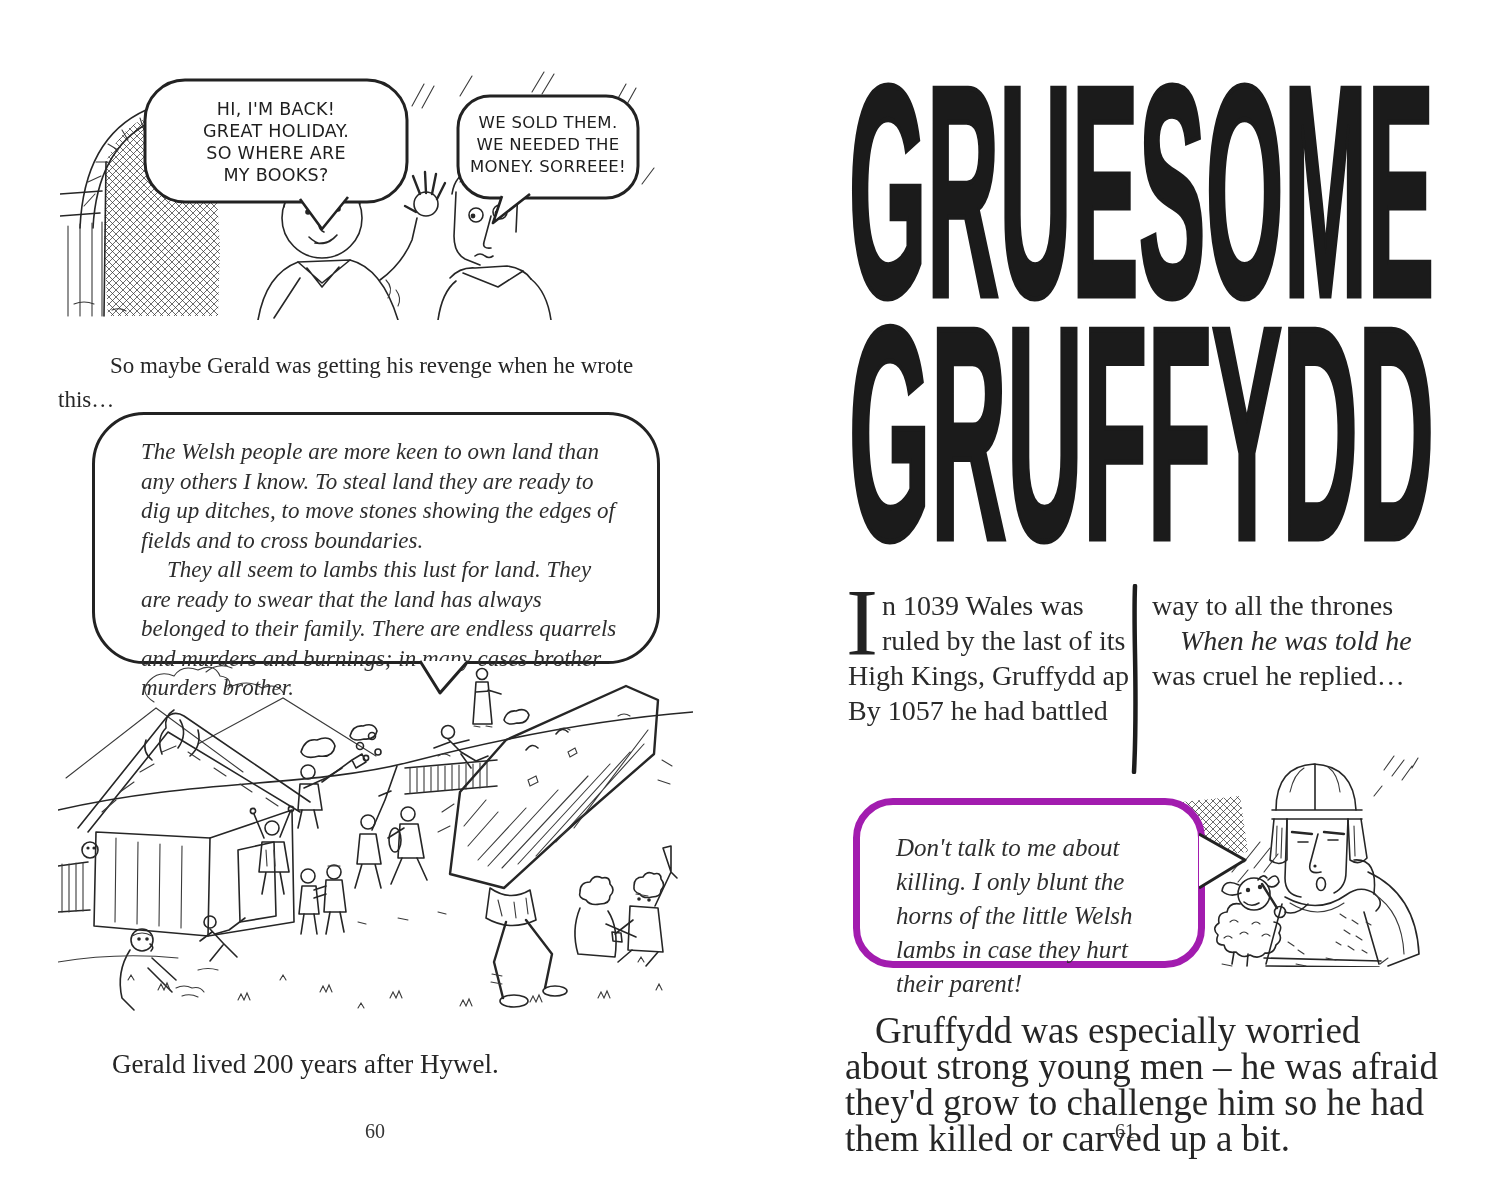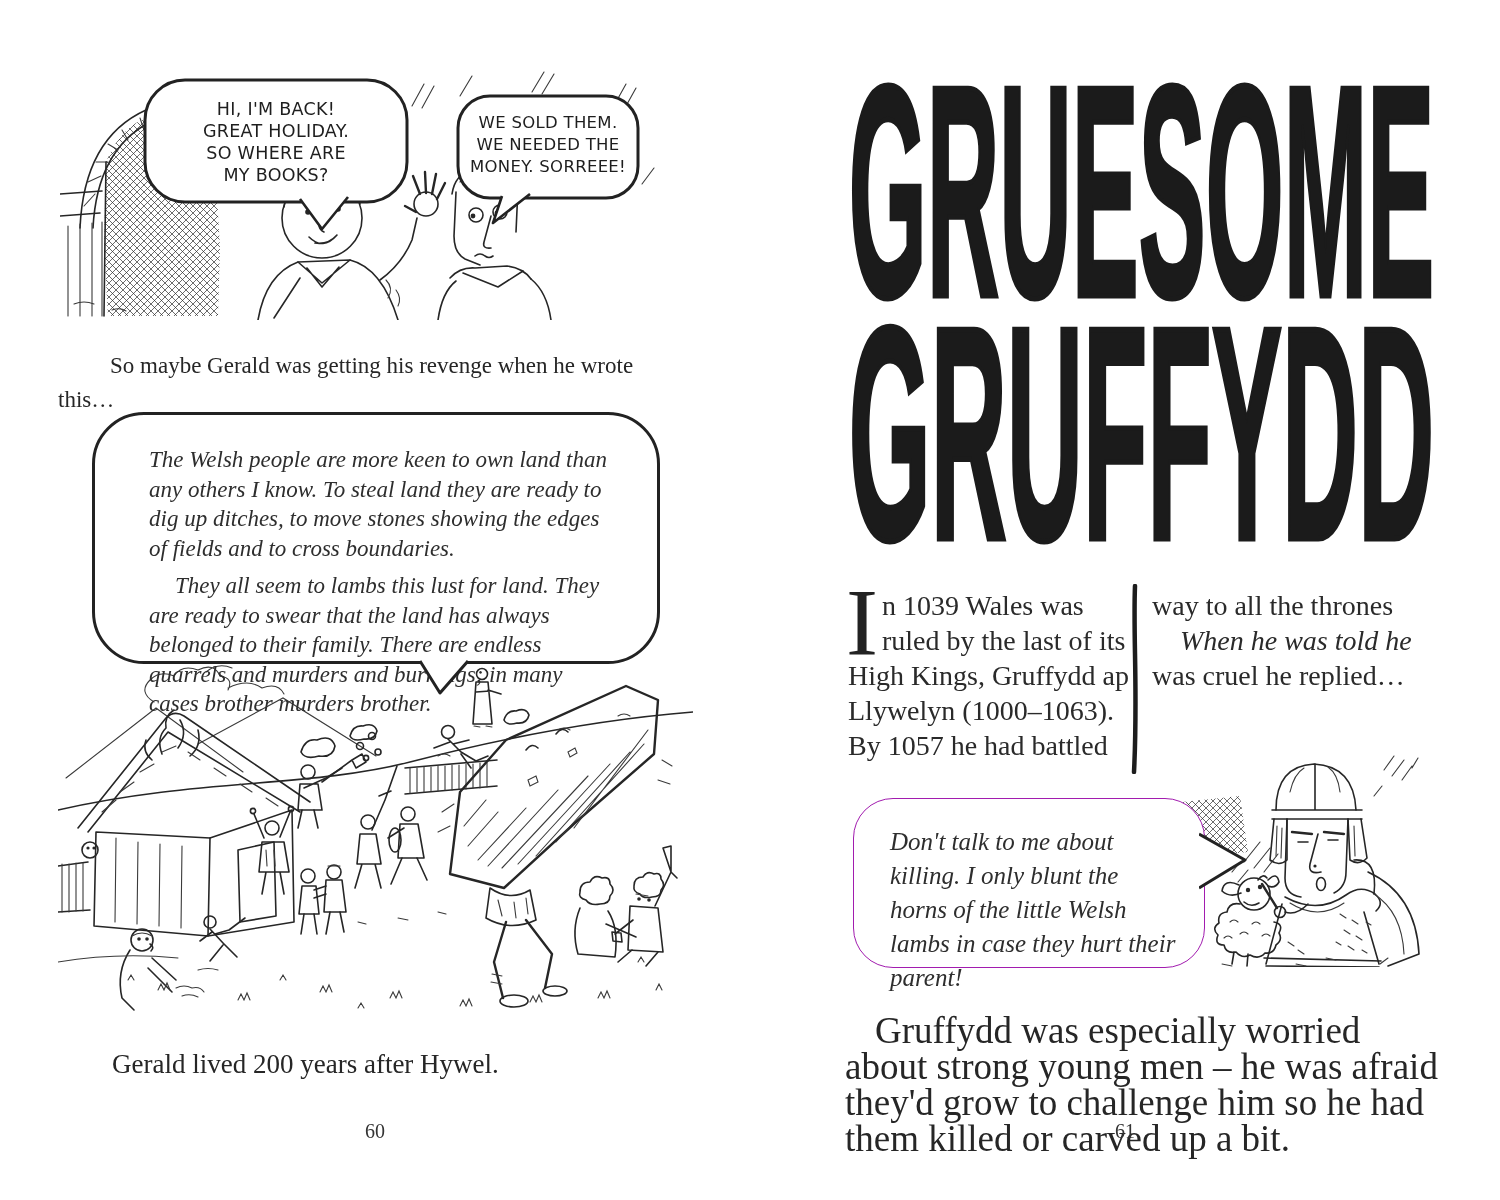--- a/index.html
+++ b/index.html
@@ -10,23 +10,23 @@
   svg{display:block;}
   svg .ln{fill:none;stroke:#262626;stroke-width:1.6;stroke-linecap:round;stroke-linejoin:round;}
   svg .ln2{fill:none;stroke:#262626;stroke-width:2.4;stroke-linecap:round;stroke-linejoin:round;}
   svg .thin{fill:none;stroke:#3a3a3a;stroke-width:1.1;stroke-linecap:round;}
   svg .fillink{fill:#262626;stroke:none;}
   .bubbletxt{font-family:"DejaVu Sans",sans-serif;fill:#1e1e1e;letter-spacing:.3px;}
   .intro{left:58px;top:326px;width:606px;font-size:23px;line-height:34px;text-indent:52px;}
   .quotebox{left:92px;top:412px;width:568px;height:252px;border:3px solid #222;
             border-radius:52px;padding:22px 38px 0 46px;background:#fff;z-index:2;
             font-style:italic;font-size:23px;line-height:29.5px;color:#2e2e2e;}
-  .quotebox p{margin:8px;}
+  .quotebox p{margin:0;}
   .quotebox p.p2{text-indent:26px;}
-  .quotebox2{left:853px;top:798px;width:352px;height:170px;border:1px solid #a21caf;
+  .quotebox2{left:853px;top:798px;width:352px;height:170px;border:7px solid #a21caf;
              border-radius:40px;padding:26px 24px 0 36px;background:#fff;z-index:2;
              font-style:italic;font-size:25px;line-height:34px;color:#2e2e2e;}
   .quotebox2 p{margin:0;}
   .caption{left:112px;top:1022px;font-size:27px;}
   .pageno{top:1120px;width:70px;text-align:center;font-size:20px;color:#333;}
   .titleSvg text{font-family:"Liberation Sans",sans-serif;font-weight:bold;}
   .dropcap{left:846px;top:586px;font-size:96px;line-height:74px;color:#222;
            font-family:"Liberation Serif",serif;}
   .col{width:292px;font-size:28px;line-height:35px;color:#2a2a2a;}
   .col .cline{white-space:nowrap;}
@@ -259,21 +259,20 @@
 </svg>
 <svg class="abs titleSvg" style="left:845px;top:315px;" width="593" height="239" viewBox="0 0 158 22" preserveAspectRatio="none">
   <text x="1" y="20.6" font-size="28" fill="#1b1b1b" stroke="#1b1b1b" stroke-width="0.5" textLength="156" lengthAdjust="spacingAndGlyphs">GRUFFYDD</text>
 </svg>
 
 <div class="abs dropcap">I</div>
 <div class="abs col" style="left:848px;top:588px;">
   <div class="cline dc-gap">n 1039 Wales was</div>
   <div class="cline dc-gap">ruled by the last of its</div>
   <div class="cline">High Kings, Gruffydd ap</div>
-  <div class="cline">Llywelyn (1000–1063).</div>
   <div class="cline">By 1057 he had battled</div>
 </div>
 <svg class="abs" style="left:1128px;top:584px;" width="14" height="190" viewBox="0 0 14 190">
   <path d="M7,2 C5,50 10,110 6,188" fill="none" stroke="#1d1d1d" stroke-width="4.5" stroke-linecap="round"></path>
 </svg>
 <div class="abs col" style="left:1152px;top:588px;">
   <div class="cline">way to all the thrones</div>
   <div class="cline ind">When he was told he</div>
   <div class="cline">was cruel he replied…</div>
 </div>

